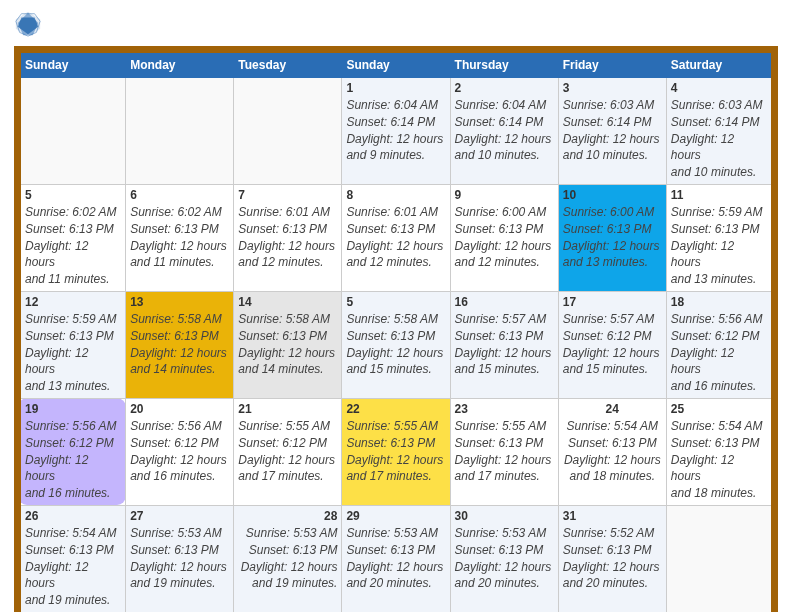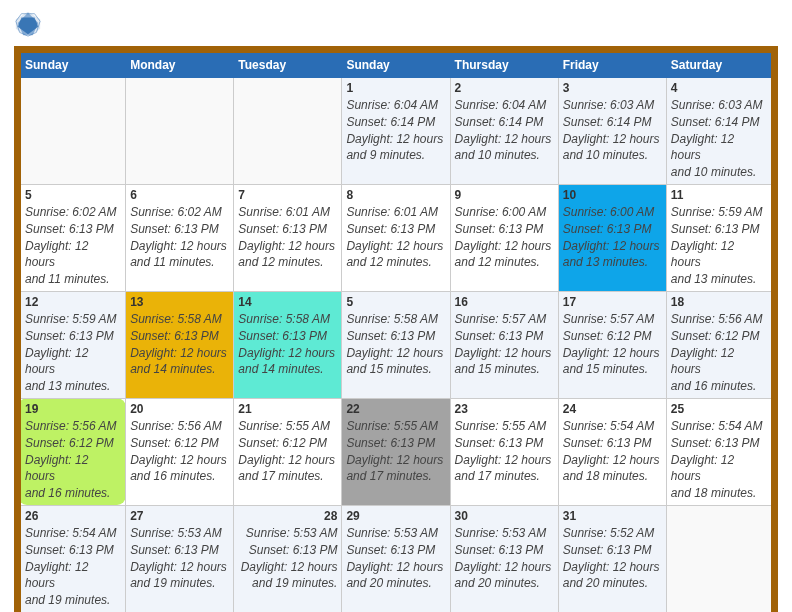--- a/index.html
+++ b/index.html
@@ -176,21 +176,21 @@
         </tr>
         <tr>
           <td style="background-color: rgb(240, 244, 250);">
             <span class="day-number">12</span>
             <div class="day-info">Sunrise: 5:59 AM<br>Sunset: 6:13 PM<br>Daylight: 12 hours<br>and 13 minutes.</div>
           </td>
           <td style="background-color: #eab308;">
             <span class="day-number">13</span>
             <div class="day-info">Sunrise: 5:58 AM<br>Sunset: 6:13 PM<br>Daylight: 12 hours<br>and 14 minutes.</div>
           </td>
-          <td style="background-color: #5eead4;">
+          <td style="background-color: #e5e5e5;">
             <span class="day-number">14</span>
             <div class="day-info">Sunrise: 5:58 AM<br>Sunset: 6:13 PM<br>Daylight: 12 hours<br>and 14 minutes.</div>
           </td>
           <td style="background-color: rgb(240, 244, 250);">
             <span class="day-number">5</span>
             <div class="day-info">Sunrise: 5:58 AM<br>Sunset: 6:13 PM<br>Daylight: 12 hours<br>and 15 minutes.</div>
           </td>
           <td style="background-color: rgb(240, 244, 250);">
             <span class="day-number">16</span>
             <div class="day-info">Sunrise: 5:57 AM<br>Sunset: 6:13 PM<br>Daylight: 12 hours<br>and 15 minutes.</div>
@@ -198,41 +198,41 @@
           <td style="background-color: rgb(240, 244, 250);">
             <span class="day-number">17</span>
             <div class="day-info">Sunrise: 5:57 AM<br>Sunset: 6:12 PM<br>Daylight: 12 hours<br>and 15 minutes.</div>
           </td>
           <td style="background-color: rgb(240, 244, 250);">
             <span class="day-number">18</span>
             <div class="day-info">Sunrise: 5:56 AM<br>Sunset: 6:12 PM<br>Daylight: 12 hours<br>and 16 minutes.</div>
           </td>
         </tr>
         <tr>
-          <td style="background-color: #bef264; border-radius: 9px;">
+          <td style="background-color: #c4b5fd; border-radius: 9px;">
             <span class="day-number">19</span>
             <div class="day-info">Sunrise: 5:56 AM<br>Sunset: 6:12 PM<br>Daylight: 12 hours<br>and 16 minutes.</div>
           </td>
           <td style="background-color: rgb(255, 255, 255);">
             <span class="day-number">20</span>
             <div class="day-info">Sunrise: 5:56 AM<br>Sunset: 6:12 PM<br>Daylight: 12 hours<br>and 16 minutes.</div>
           </td>
           <td style="background-color: rgb(255, 255, 255);">
             <span class="day-number">21</span>
             <div class="day-info">Sunrise: 5:55 AM<br>Sunset: 6:12 PM<br>Daylight: 12 hours<br>and 17 minutes.</div>
           </td>
-          <td style="background-color: #a3a3a3; margin-left: 48px;">
+          <td style="background-color: #fde047; margin-left: 48px;">
             <span class="day-number">22</span>
             <div class="day-info">Sunrise: 5:55 AM<br>Sunset: 6:13 PM<br>Daylight: 12 hours<br>and 17 minutes.</div>
           </td>
           <td style="background-color: rgb(255, 255, 255);">
             <span class="day-number">23</span>
             <div class="day-info">Sunrise: 5:55 AM<br>Sunset: 6:13 PM<br>Daylight: 12 hours<br>and 17 minutes.</div>
           </td>
-          <td style="background-color: rgb(255, 255, 255);">
+          <td style="background-color: rgb(255, 255, 255); text-align: center;">
             <span class="day-number">24</span>
             <div class="day-info">Sunrise: 5:54 AM<br>Sunset: 6:13 PM<br>Daylight: 12 hours<br>and 18 minutes.</div>
           </td>
           <td style="background-color: rgb(255, 255, 255); border-radius: 10px;">
             <span class="day-number">25</span>
             <div class="day-info">Sunrise: 5:54 AM<br>Sunset: 6:13 PM<br>Daylight: 12 hours<br>and 18 minutes.</div>
           </td>
         </tr>
         <tr>
           <td style="background-color: rgb(240, 244, 250);">

